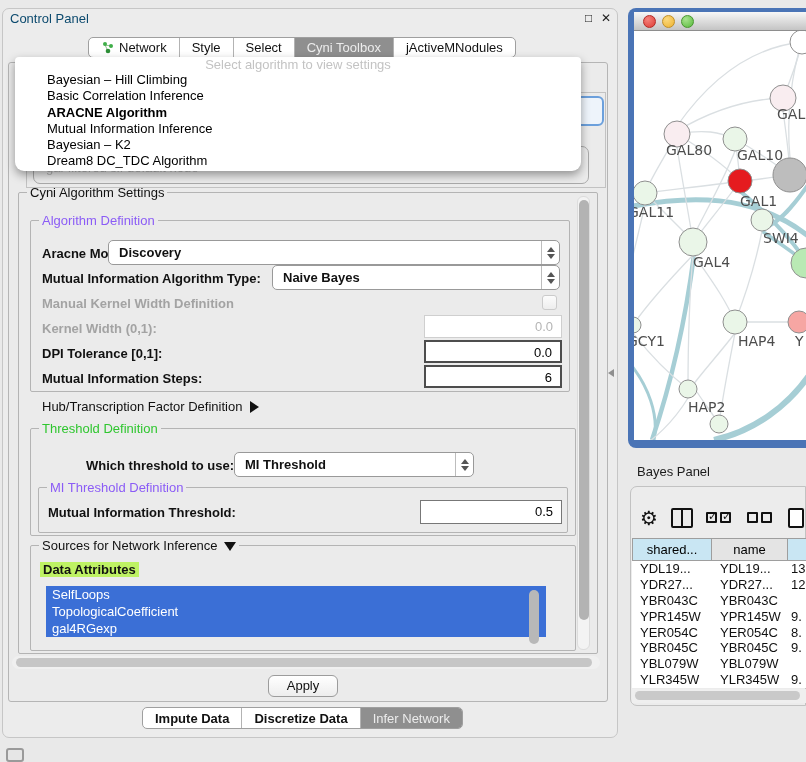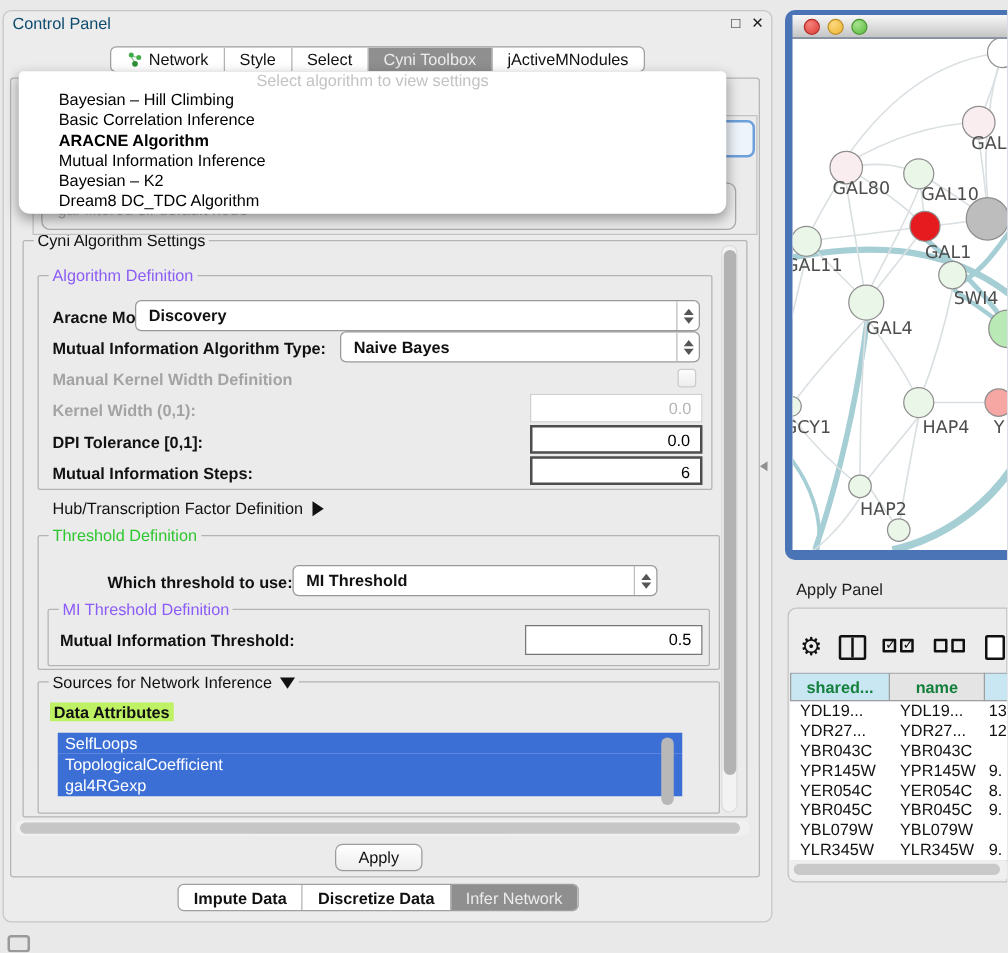--- a/index.html
+++ b/index.html
@@ -87,21 +87,21 @@
   .tp { left:630px; top:486px; width:176px; height:220px; background:#ececec; border:1px solid #c2c2c2; border-radius:7px 0 0 7px; }
   .tp-toolbar { left:640px; top:503px; width:166px; height:30px; display:flex; align-items:center; gap:13px; }
   .gear { font-size:20px; color:#111; line-height:22px; }
   .splitview { width:22px; height:20px; border:2px solid #111; border-radius:2px; position:relative; }
   .splitview::after { content:""; position:absolute; left:8px; top:0; width:2px; height:16px; background:#111; }
   .cb { display:inline-block; width:11px; height:11px; border:2px solid #111; border-radius:1px; position:relative; margin-right:3px; }
   .cb.checked::after { content:"✓"; position:absolute; left:0px; top:-4px; font-size:11px; font-weight:bold; color:#111; }
   .doc-icon { width:16px; height:20px; border:2px solid #111; border-radius:2px; background:#fff; }
   .tbl { left:632px; top:538px; width:174px; height:150px; background:#ffffff; overflow:hidden; }
   .tbl-head { display:flex; height:23px; }
-  .th { border:1px solid #9e9e9e; border-left:none; font-size:13px; color:#15803d; text-align:center; line-height:21px; overflow:hidden; white-space:nowrap; flex:none;font-weight:bold; }
+  .th { border:1px solid #9e9e9e; border-left:none; font-size:13px; color:#000000; text-align:center; line-height:21px; overflow:hidden; white-space:nowrap; flex:none; }
   .th:first-child { border-left:1px solid #9e9e9e; }
   .th.blue { background:#c9e6f3; }
   .th.gray { background:#e4e4e4; }
   .tr { display:flex; height:15.9px; }
   .td { font-size:13px; color:#111; white-space:nowrap; overflow:hidden; flex:none; padding-left:8px; line-height:15.9px; }
   .tbl-hscroll-track { left:632px; top:689px; width:174px; height:14px; background:#efefef; z-index:4;}
   .tbl-hscroll-thumb { left:635px; top:691px; width:165px; height:9px; background:#c9c9c9; border-radius:5px; z-index:5; }
 </style>
 </head>
 <body>
@@ -190,21 +190,21 @@
   <div class="field en" style="left:424px;top:340px;width:138px;height:23px;">0.0</div>
   <div class="lbl" style="left:42px;top:371px;">Mutual Information Steps:</div>
   <div class="field en" style="left:424px;top:365px;width:138px;height:23px;">6</div>
 
   <div class="lbl plain" style="left:42px;top:399px;"><span>Hub/Transcription Factor Definition</span><span class="arrow-right"></span></div>
 
   <div class="fs" style="left:30px;top:428px;width:546px;height:108px;">
     <span class="legend green">Threshold Definition</span>
   </div>
   <div class="lbl" style="left:86px;top:458px;">Which threshold to use:</div>
-  <div class="combo" style="left:234px;top:452px;width:292px;height:25px;">
+  <div class="combo" style="left:234px;top:452px;width:240px;height:25px;">
     <span class="val">MI Threshold</span>
     <span class="spin">
         <i class="tri-up"></i>
         <i class="tri-dn"></i>
       </span>
   </div>
   <div class="fs" style="left:38px;top:487px;width:530px;height:46px;">
     <span class="legend blue">MI Threshold Definition</span>
   </div>
   <div class="lbl" style="left:48px;top:505px;">Mutual Information Threshold:</div>
@@ -305,21 +305,21 @@
         <circle cx="101" cy="291" r="12" fill="#eaf6e8" stroke="#8f8f8f" stroke-width="1"></circle>
         <text x="104" y="315">HAP4</text>
         <circle cx="165" cy="291" r="11" fill="#f6a6a3" stroke="#8f8f8f" stroke-width="1"></circle>
         <text x="161" y="315">Y</text>
         <circle cx="54" cy="358" r="9" fill="#eaf6e8" stroke="#8f8f8f" stroke-width="1"></circle>
         <text x="54" y="381">HAP2</text>
         <circle cx="85" cy="393" r="9" fill="#eaf6e8" stroke="#8f8f8f" stroke-width="1"></circle>
       </svg>
   </div>
 
-  <div class="abs tp-title">Apply Panel</div>
+  <div class="abs tp-title">Bayes Panel</div>
   <div class="abs tp"></div>
   <div class="abs tp-toolbar">
     <span class="gear">⚙</span>
     <span class="splitview"></span>
     <span><i class="cb checked"></i><i class="cb checked"></i></span>
     <span><i class="cb"></i><i class="cb"></i></span>
     <span class="doc-icon"></span>
   </div>
   <div class="abs tbl">
     <div class="tbl-head" id="tbl-head">

